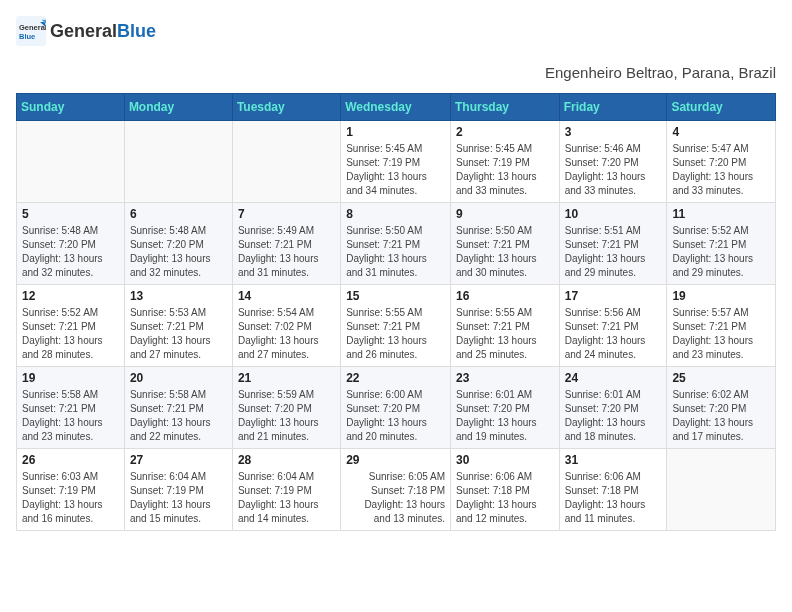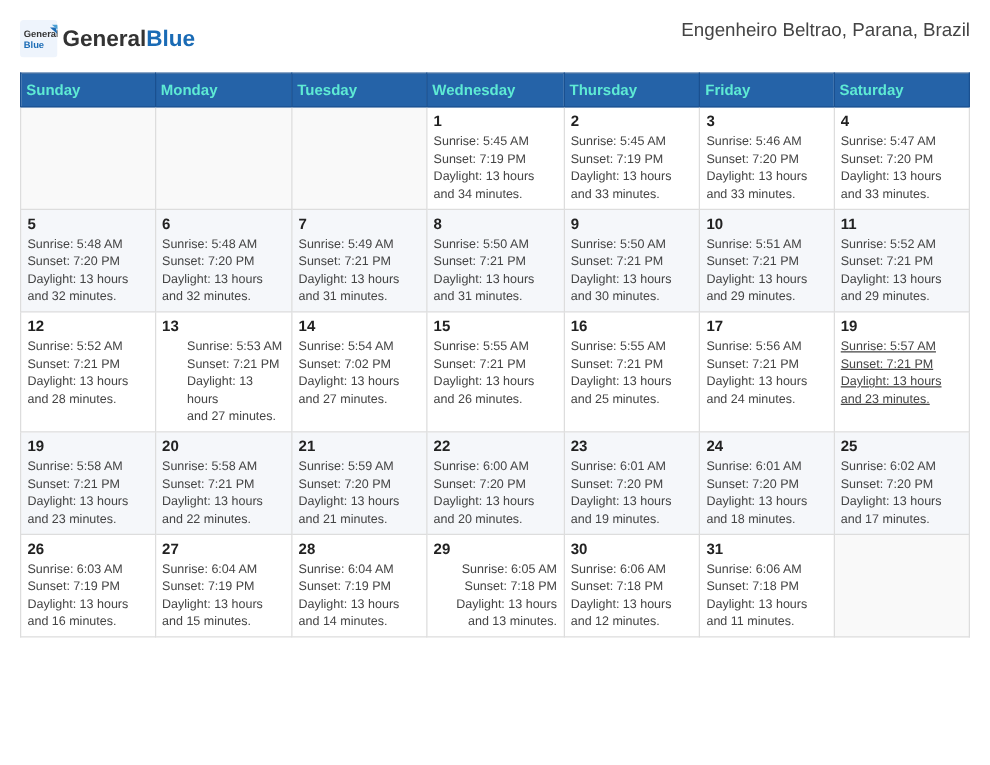--- a/index.html
+++ b/index.html
@@ -29,20 +29,21 @@
       text-align: right;
     }
     .title-month {
       font-size: 32px;
       font-weight: bold;
       color: #222;
     }
     .title-location {
       font-size: 15px;
       color: #444;
+      margin-top: 48px;
     }
     table {
       width: 100%;
       border-collapse: collapse;
       border: 1px solid #ccc;
     }
     thead tr th {
       background-color: #2563a8;
       color: #5eead4;
       font-size: 12px;
@@ -204,21 +205,21 @@
       <tr>
         <td>
           <div class="day-number">12</div>
           <div class="day-info" style="white-space: pre-line;">Sunrise: 5:52 AM
 Sunset: 7:21 PM
 Daylight: 13 hours
 and 28 minutes.</div>
         </td>
         <td>
           <div class="day-number">13</div>
-          <div class="day-info" style="white-space: pre-line; margin-left: 20px;">Sunrise: 5:53 AM
+          <div class="day-info" style="white-space: pre-line;">Sunrise: 5:53 AM
 Sunset: 7:21 PM
 Daylight: 13 hours
 and 27 minutes.</div>
         </td>
         <td>
           <div class="day-number">14</div>
           <div class="day-info" style="white-space: pre-line;">Sunrise: 5:54 AM
 Sunset: 7:02 PM
 Daylight: 13 hours
 and 27 minutes.</div>
@@ -239,21 +240,21 @@
         </td>
         <td>
           <div class="day-number">17</div>
           <div class="day-info" style="white-space: pre-line;">Sunrise: 5:56 AM
 Sunset: 7:21 PM
 Daylight: 13 hours
 and 24 minutes.</div>
         </td>
         <td>
           <div class="day-number">19</div>
-          <div class="day-info" style="white-space: pre-line; text-decoration: underline;">Sunrise: 5:57 AM
+          <div class="day-info" style="white-space: pre-line;">Sunrise: 5:57 AM
 Sunset: 7:21 PM
 Daylight: 13 hours
 and 23 minutes.</div>
         </td>
       </tr>
       <tr>
         <td>
           <div class="day-number">19</div>
           <div class="day-info" style="white-space: pre-line;">Sunrise: 5:58 AM
 Sunset: 7:21 PM

